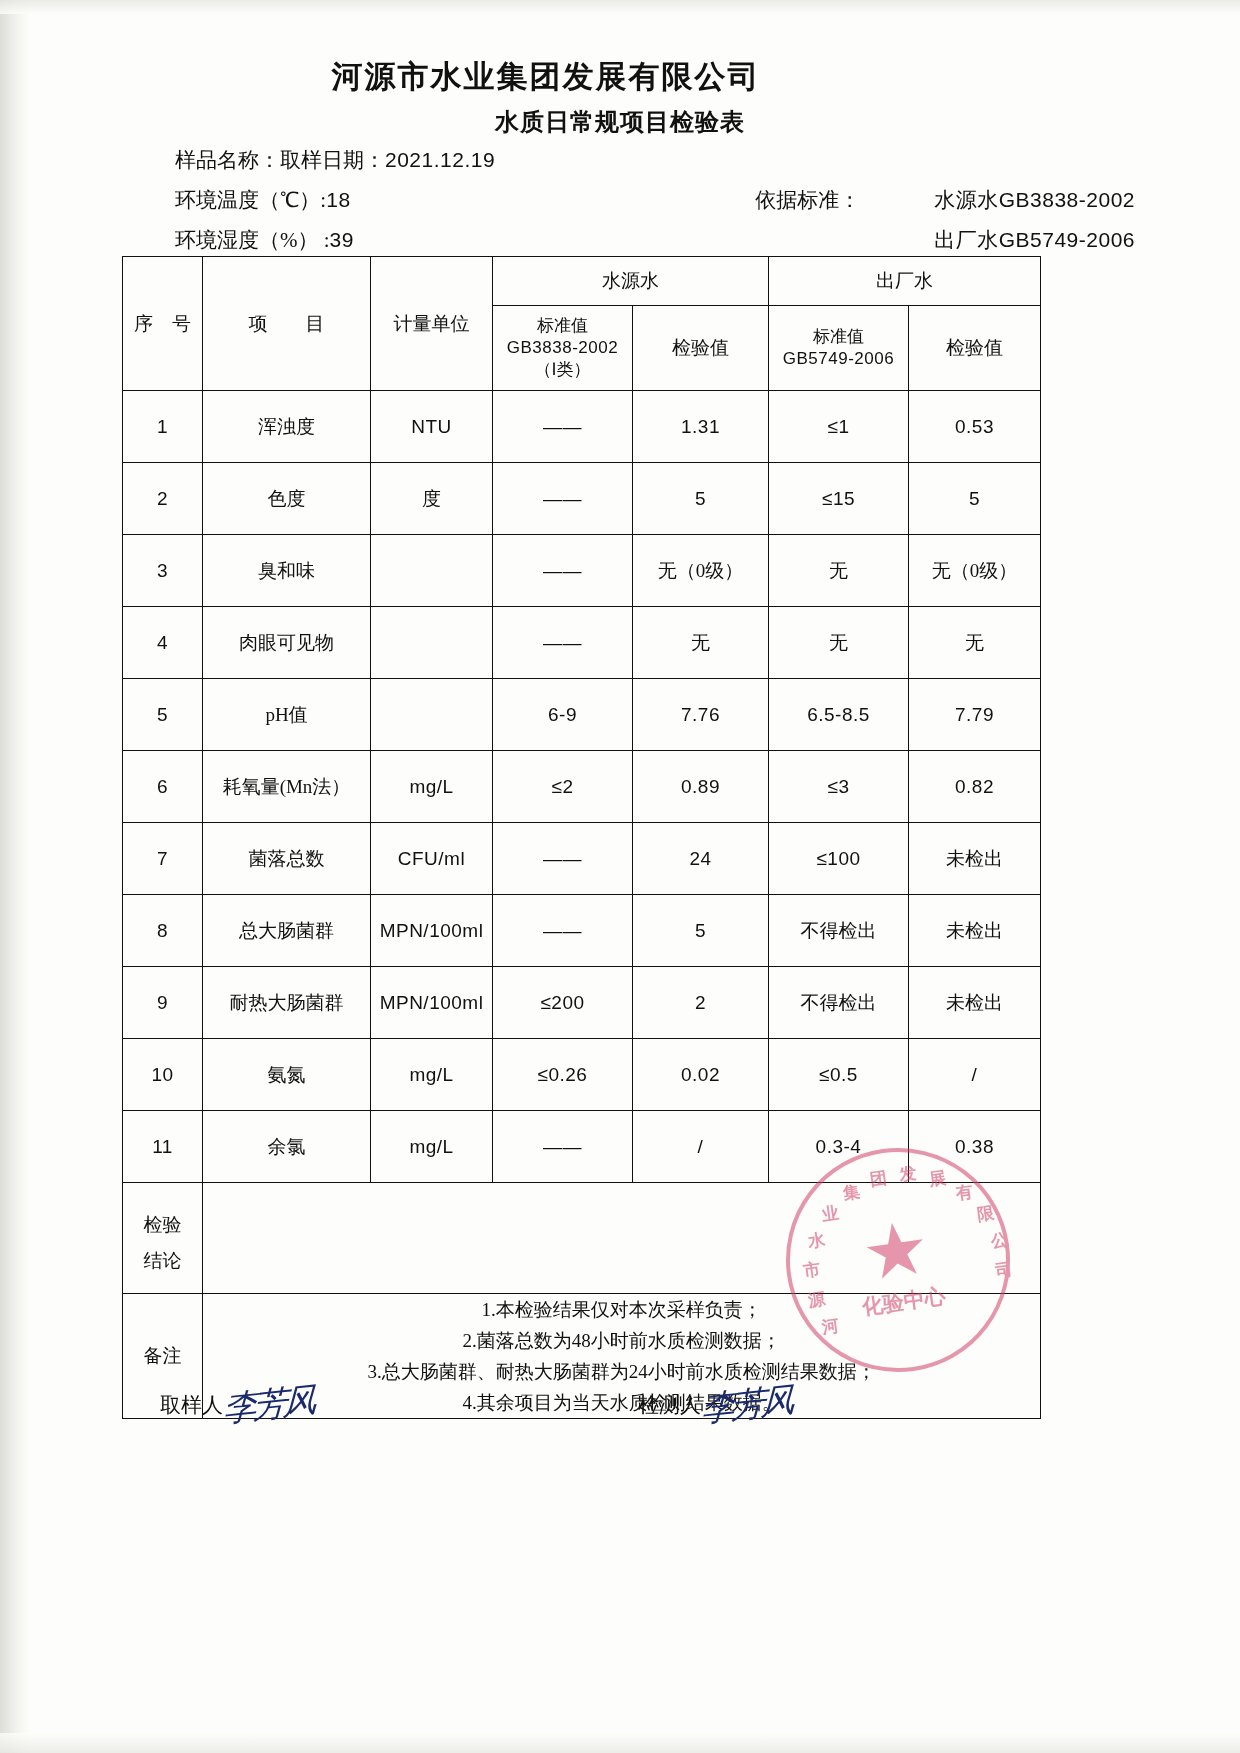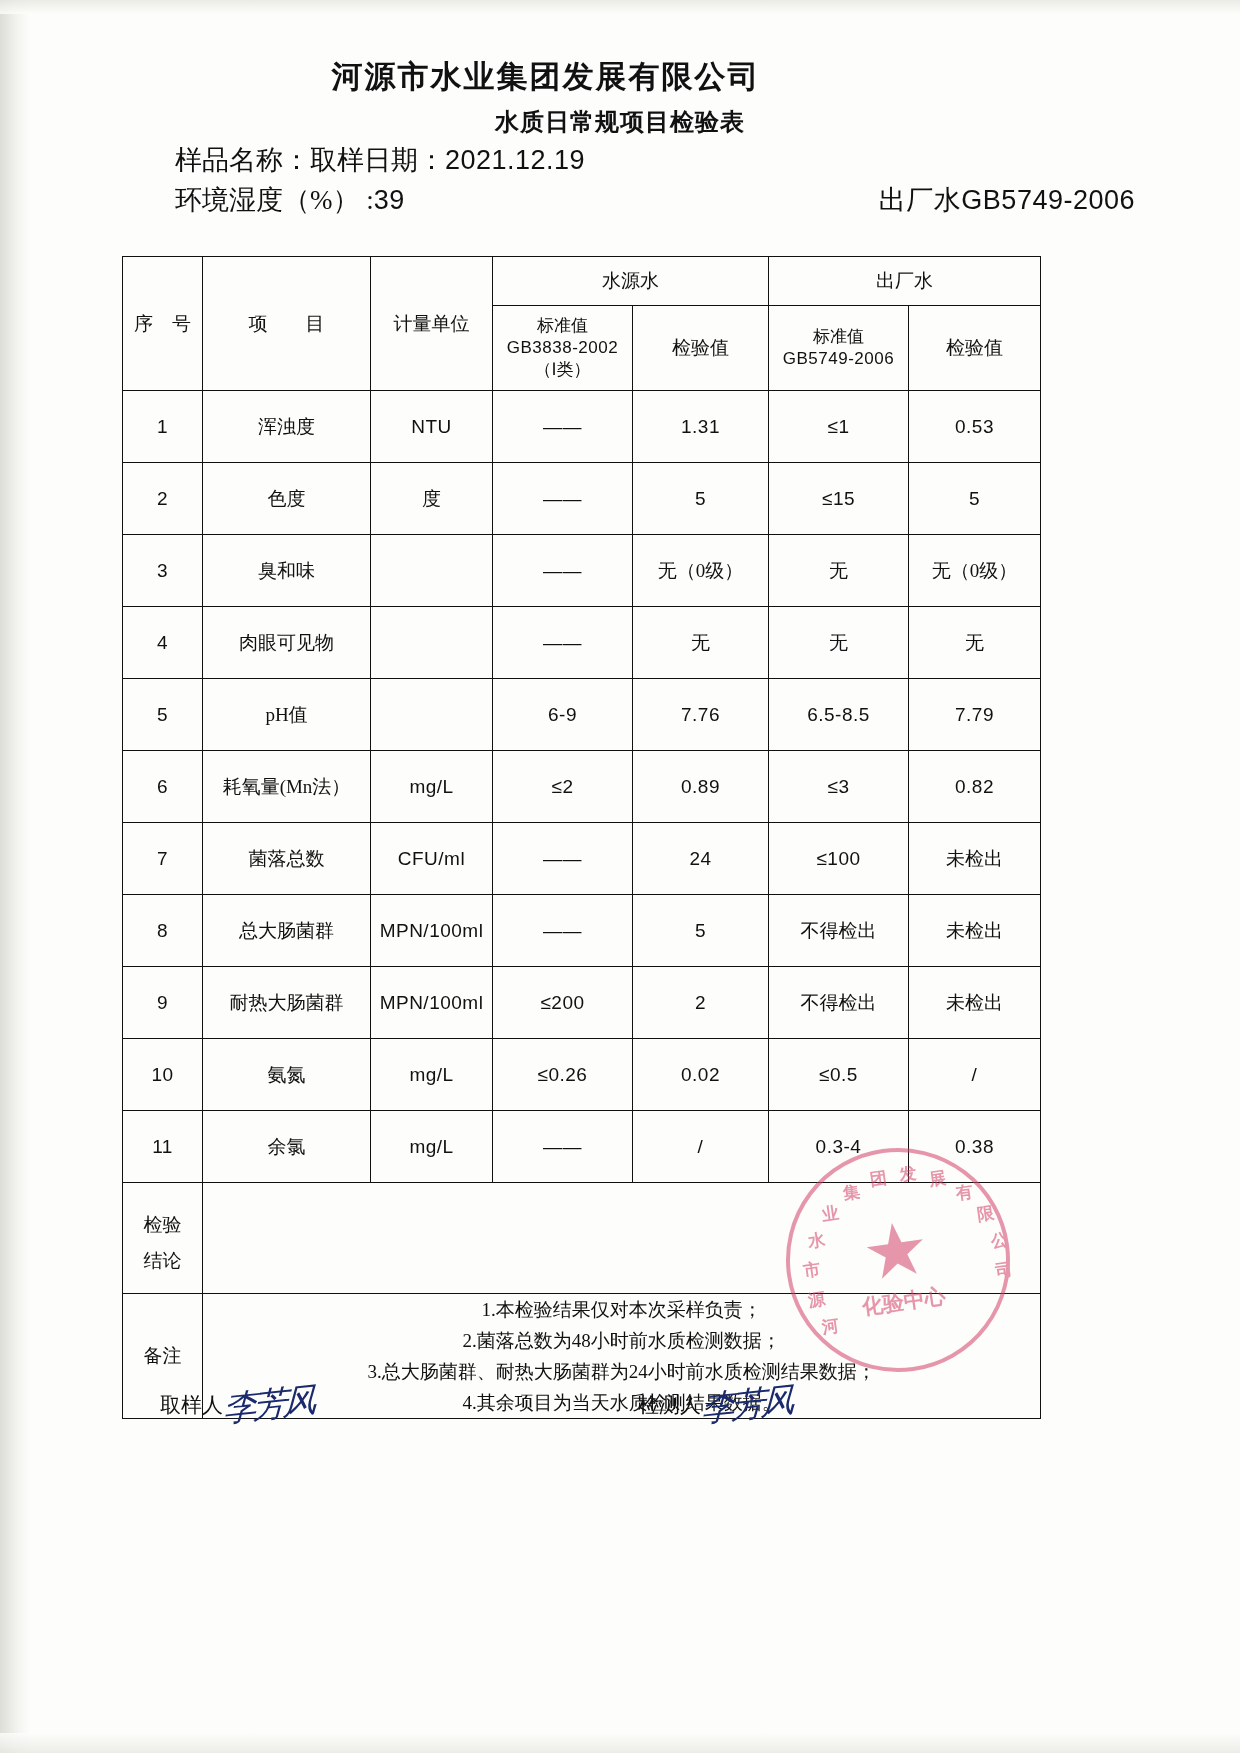--- a/index.html
+++ b/index.html
@@ -62,21 +62,21 @@
     font-weight: bold;
     letter-spacing: 1px;
     font-family: "DejaVu Sans", sans-serif;
   }
 
   .meta {
     position: absolute;
     left: 175px;
     top: 140px;
     width: 960px;
-    font-size: 27px;
+    font-size: 21px;
     line-height: 40px;
   }
   .meta-row {
     display: flex;
     align-items: baseline;
   }
   .meta-left { white-space: nowrap; }
   .meta-right { margin-left: auto; white-space: nowrap; }
   .num { font-family: Liberation Sans, sans-serif; letter-spacing: .5px; }
 
@@ -208,20 +208,26 @@
   <div class="scan-edge-bottom"></div>
 
   <div class="title-main">河源市水业集团发展有限公司</div>
   <div class="title-sub">水质日常规项目检验表</div>
 
   <div class="meta">
     <div class="meta-row">
       <span class="meta-left">样品名称：</span>
       <span style="white-space:nowrap;">取样日期：</span>
       <span class="num">2021.12.19</span>
+    </div>
+    <div class="meta-row">
+      <span class="meta-left">环境温度（℃）:</span>
+      <span class="num">18</span>
+      <span class="meta-right" style="margin-right:74px;">依据标准：</span>
+      <span class="num">水源水GB3838-2002</span>
     </div>
     <div class="meta-row">
       <span class="meta-left">环境湿度（%）  :</span>
       <span class="num">39</span>
       <span class="meta-right num">出厂水GB5749-2006</span>
     </div>
   </div>
 
   <table class="main">
     <colgroup>

